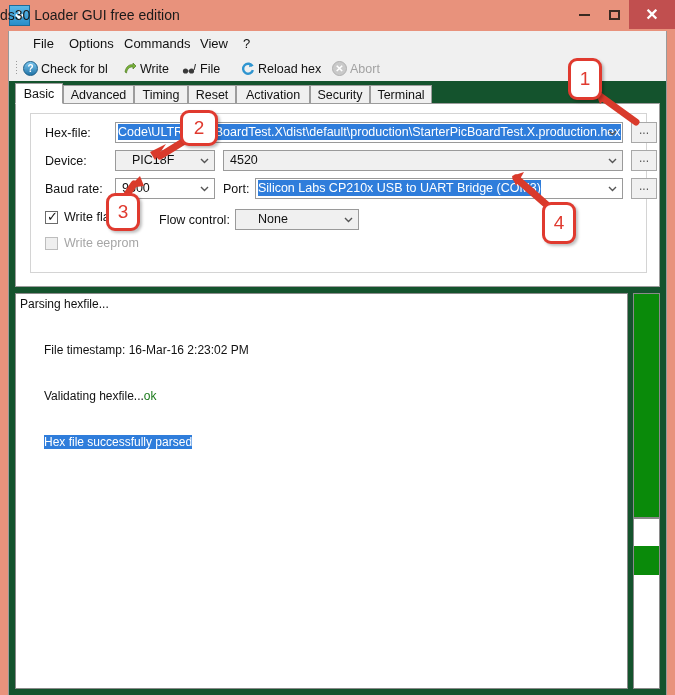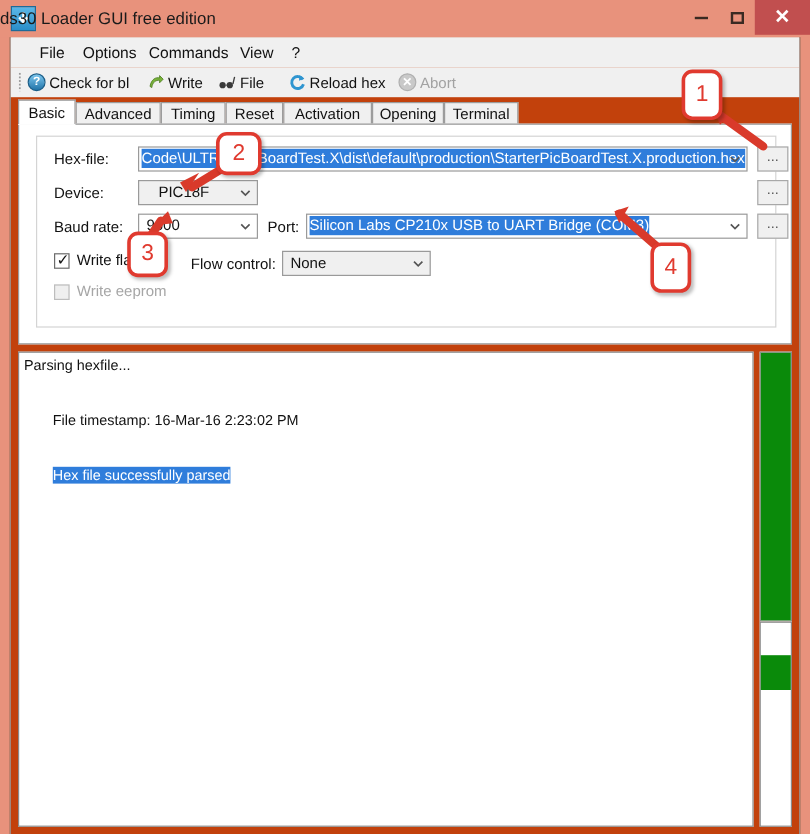--- a/index.html
+++ b/index.html
@@ -46,21 +46,21 @@
   .btn-max { left: 599px; width: 30px; }
   .btn-close { left: 629px; width: 46px; background: #c14f4f; }
   .glyph-min { width: 11px; height: 2px; background: #3a2a22; }
   .glyph-max { width: 11px; height: 10px; border: 2px solid #3a2a22; box-sizing: border-box; }
   .glyph-close { font-size: 16px; color: #fff; line-height: 1; font-weight: 700; }
 
   
   .client {
     position: absolute; left: 8px; top: 31px;
     width: 659px; height: 664px;
-    background: #c2410c;
+    background: #14532d;
     border-left: 1px solid #9a9a9a;
     border-right: 1px solid #9a9a9a;
     box-sizing: border-box;
   }
 
   
   .menubar {
     position: absolute; left: 0; top: 0;
     width: 657px; height: 25px;
     background: #f0f0f0;
@@ -324,41 +324,49 @@
         <span>Abort</span>
       </div>
     </div>
 
     <div class="tabstrip">
       <div class="tab active" style="left:0px;width:48px">Basic</div>
       <div class="tab" style="left:48px;width:71px">Advanced</div>
       <div class="tab" style="left:119px;width:54px">Timing</div>
       <div class="tab" style="left:173px;width:48px">Reset</div>
       <div class="tab" style="left:221px;width:74px">Activation</div>
-      <div class="tab" style="left:295px;width:60px">Opening</div>
+      <div class="tab" style="left:295px;width:60px">Security</div>
       <div class="tab" style="left:355px;width:62px">Terminal</div>
     </div>
 
     <div class="tabpage">
       <div class="groupbox">
 
         <div class="fld-label" style="left:14px;top:12px">Hex-file:</div>
         <div class="combo" style="left:84px;top:8px;width:508px;">
           <span class="sel-text">Code\ULTRA</span><span class="sel-text" style="padding-left:6px">PicBoardTest.X\dist\default\production\StarterPicBoardTest.X.production.hex</span>
           <span class="arrow">
             <svg width="9" height="6" viewBox="0 0 9 6">
                 <path d="M1 1 L4.5 4.5 L8 1" stroke="#555" stroke-width="1.4" fill="none"></path>
               </svg>
           </span>
         </div>
         <div class="dots-btn" style="left:600px;top:8px">...</div>
 
         <div class="fld-label" style="left:14px;top:40px">Device:</div>
         <div class="combo grey" style="left:84px;top:36px;width:100px;padding-left:16px">
           <span>PIC18F</span>
+          <span class="arrow">
+            <svg width="9" height="6" viewBox="0 0 9 6">
+                <path d="M1 1 L4.5 4.5 L8 1" stroke="#555" stroke-width="1.4" fill="none"></path>
+              </svg>
+          </span>
+        </div>
+        <div class="combo grey" style="left:192px;top:36px;width:400px;padding-left:6px">
+          <span>4520</span>
           <span class="arrow">
             <svg width="9" height="6" viewBox="0 0 9 6">
                 <path d="M1 1 L4.5 4.5 L8 1" stroke="#555" stroke-width="1.4" fill="none"></path>
               </svg>
           </span>
         </div>
         <div class="dots-btn" style="left:600px;top:36px">...</div>
 
         <div class="fld-label" style="left:14px;top:68px">Baud rate:</div>
         <div class="combo" style="left:84px;top:64px;width:100px;padding-left:6px">
@@ -380,39 +388,40 @@
         </div>
         <div class="dots-btn" style="left:600px;top:64px">...</div>
 
         <div class="cb-row" style="left:14px;top:96px">
           <span class="cb-box">
               <span class="tick">✓</span>
             </span>
           <span class="cb-label">Write flash</span>
         </div>
         <div class="fld-label" style="left:128px;top:99px">Flow control:</div>
-        <div class="combo grey" style="left:204px;top:95px;width:124px;padding-left:6px">
+        <div class="combo grey" style="left:204px;top:95px;width:124px;padding-left:22px">
           <span>None</span>
           <span class="arrow">
             <svg width="9" height="6" viewBox="0 0 9 6">
                 <path d="M1 1 L4.5 4.5 L8 1" stroke="#555" stroke-width="1.4" fill="none"></path>
               </svg>
           </span>
         </div>
 
         <div class="cb-row" style="left:14px;top:122px">
           <span class="cb-box dis"></span>
           <span class="cb-label dis">Write eeprom</span>
         </div>
       </div>
     </div>
 
     <div class="logbox">
       <div class="log-line"><span>Parsing hexfile...</span></div>
       <div class="log-line indent"><span>File timestamp: 16-Mar-16 2:23:02 PM</span></div>
+      <div class="log-line indent"><span>Validating hexfile...</span><span class="log-ok">ok</span></div>
       <div class="log-line indent"><span class="log-hl">Hex file successfully parsed</span></div>
     </div>
 
     <div class="prog-track" style="left:624px;top:262px;width:27px;height:225px">
       <div class="prog-fill" style="left:0;top:0;right:0;height:100%"></div>
     </div>
     <div class="prog-track" style="left:624px;top:487px;width:27px;height:171px">
       <div class="prog-fill" style="left:0;top:16%;right:0;height:17%"></div>
     </div>
   </div>

